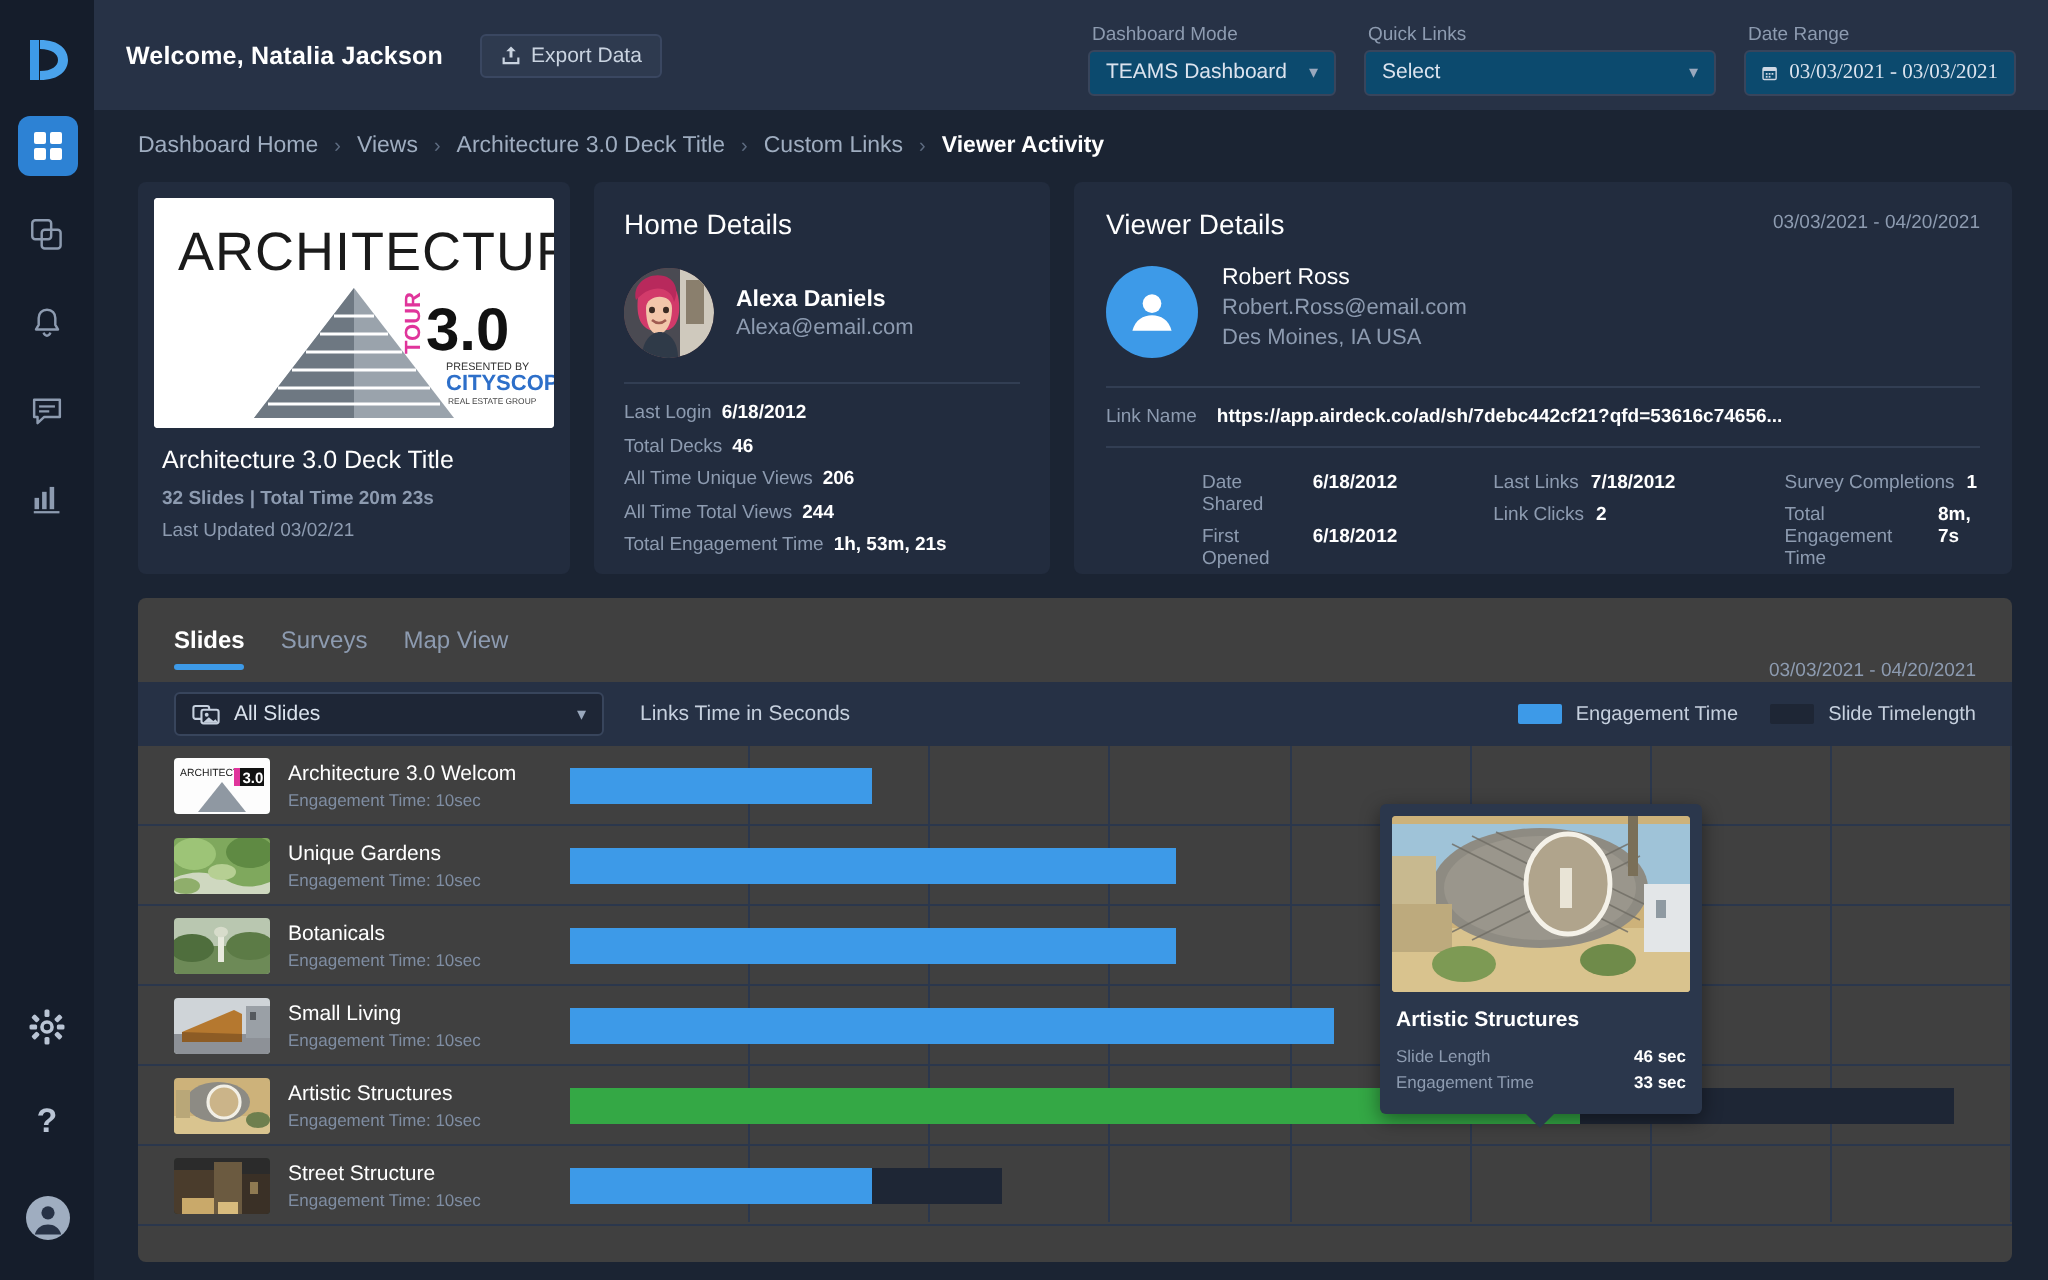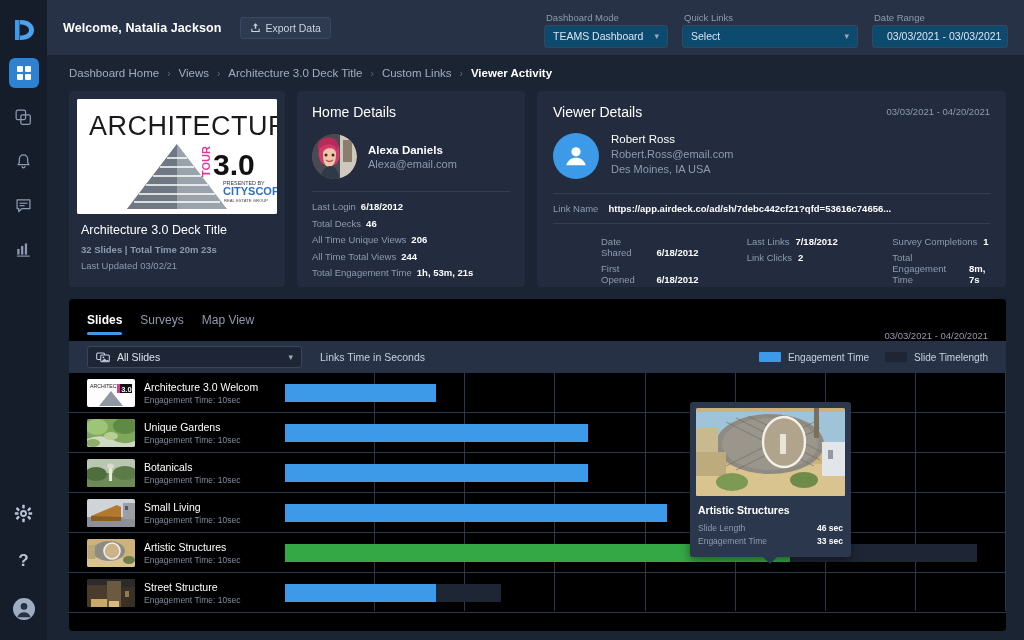--- a/index.html
+++ b/index.html
@@ -51,21 +51,21 @@
   .ctrl { display: flex; flex-direction: column; }
   .ctrl-label { font-size: 9.5px; color: #8d9bb0; margin-bottom: 2px; padding-left: 2px; }
   .ctrl-field {
     height: 23px; background: #0c4a6e; border: 1px solid #38455c; border-radius: 3px;
     display: flex; align-items: center; padding: 0 8px; gap: 6px;
     font-size: 10.5px; color: #dbe3ee; cursor: pointer; white-space: nowrap;
   }
   .ctrl-field .caret { margin-left: auto; color: #9aa8bd; font-size: 9px; }
   .w-mode { width: 124px; }
   .w-quick { width: 176px; }
-  .w-date { width: 136px; }
+  .w-date { width: 136px; font-family: Liberation Serif, serif; }
 
   
   .crumbbar { height: 36px; background: #1b2433; display: flex; align-items: center; padding: 0 0 0 22px; flex: 0 0 36px;}
   .crumbs { display: flex; align-items: center; gap: 8px; font-size: 11.5px; }
   .crumb { color: #9fadc0; cursor: pointer; white-space: nowrap;}
   .crumb.current { color: #ffffff; font-weight: bold; cursor: default; }
   .crumb-sep { color: #6a7governed; }
   .crumb-sep { color: #5d6b80; font-size: 10px; }
 
   
@@ -107,24 +107,24 @@
   .viewer-head { display: flex; align-items: flex-start; gap: 12px; margin-top: 13px; }
   .viewer-av {
     width: 46px; height: 46px; border-radius: 50%; background: #3d9ae8;
     display: flex; align-items: center; justify-content: center; flex: 0 0 46px;
   }
   .viewer-name { font-size: 11.5px; color: #fff; font-weight: normal; }
   .viewer-line { font-size: 11px; color: #8d9bb0; margin-top: 3px; }
   .link-row { display: flex; align-items: baseline; gap: 10px; margin-top: 4px;}
   .viewer-grid { display: flex; margin-top: 12px; }
   .vg-col { flex: 0 0 33.33%; }
-  .vg-line { display: flex; align-items: flex-end; gap: 6px; margin-bottom: 5px; padding-left: 48px; }
-
-  
-  .panel { background: #000000; border-radius: 4px; margin-top: 12px; height: 332px; position: relative; overflow: hidden;}
+  .vg-line { display: flex; align-items: flex-start; gap: 6px; margin-bottom: 5px; padding-left: 48px; }
+
+  
+  .panel { background: #404040; border-radius: 4px; margin-top: 12px; height: 332px; position: relative; overflow: hidden;}
   .tabs { display: flex; align-items: center; gap: 18px; padding: 14px 0 0 18px; }
   .tab { font-size: 12px; color: #8d9bb0; padding-bottom: 8px; cursor: pointer; position: relative; }
   .tab.active { color: #ffffff; font-weight: bold; }
   .tab.active:after {
     content: ""; position: absolute; left: 0; right: 0; bottom: 0;
     height: 3px; background: #3d9ae8; border-radius: 2px;
   }
   .panel-daterange { position: absolute; right: 18px; top: 31px; font-size: 9.5px; color: #8d9bb0; }
 
   .toolbar { display: flex; align-items: center; height: 32px; margin: 6px 0 0 0; padding: 0 18px; background: #263145; }

